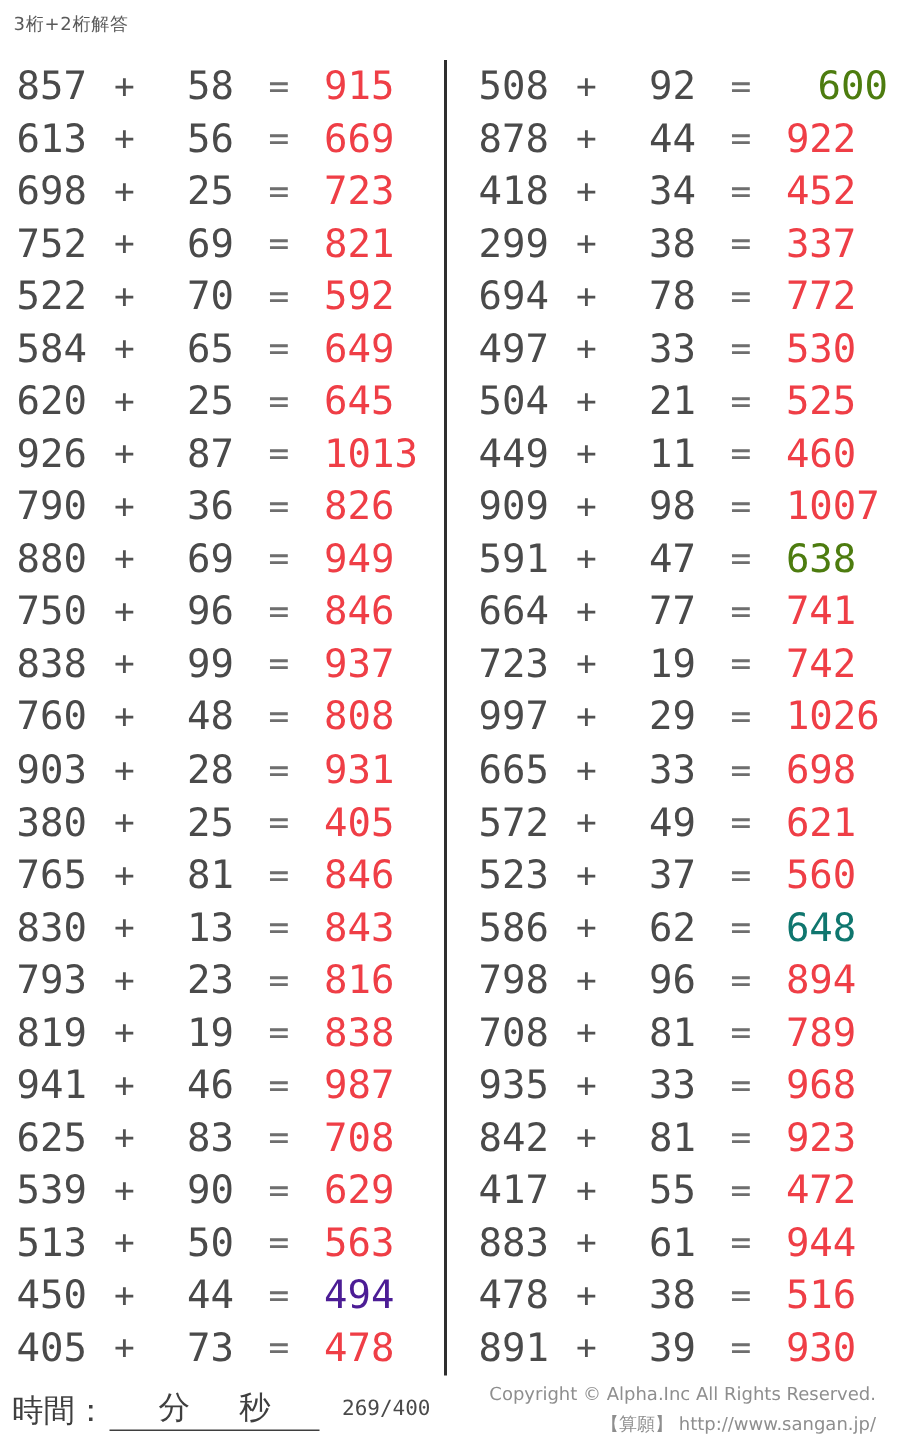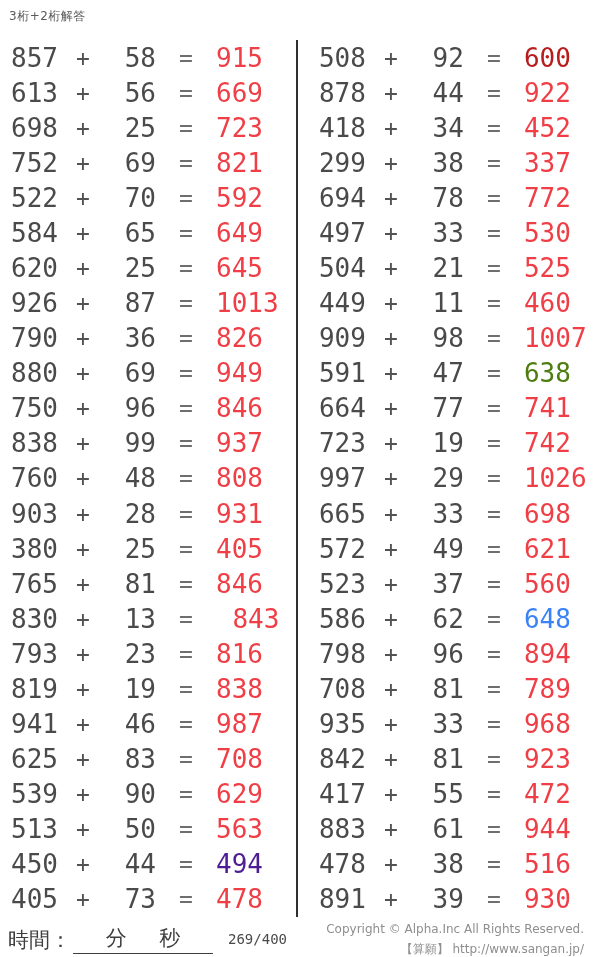--- a/index.html
+++ b/index.html
@@ -226,21 +226,21 @@
     <span class="n2">81</span>
     <span class="eq">=</span>
     <span class="ans" style="color: rgb(239, 62, 70);">846</span>
   </div>
 
   <div class="row">
     <span class="n1">830</span>
     <span class="op">+</span>
     <span class="n2">13</span>
     <span class="eq">=</span>
-    <span class="ans" style="color: rgb(239, 62, 70); text-align: center;">843</span>
+    <span class="ans" style="color: rgb(239, 62, 70);">843</span>
   </div>
 
   <div class="row">
     <span class="n1">793</span>
     <span class="op">+</span>
     <span class="n2">23</span>
     <span class="eq">=</span>
     <span class="ans" style="color: rgb(239, 62, 70);">816</span>
   </div>
 
@@ -299,21 +299,21 @@
     <span class="eq">=</span>
     <span class="ans" style="color: rgb(239, 62, 70);">478</span>
   </div>
 </div>
     <div class="col col-right" style="border-left-color: rgb(47, 47, 47);">
   <div class="row">
     <span class="n1">508</span>
     <span class="op">+</span>
     <span class="n2">92</span>
     <span class="eq">=</span>
-    <span class="ans" style="color: #b91c1c;">600</span>
+    <span class="ans" style="color: #4d7c0f; text-align: right;">600</span>
   </div>
 
   <div class="row">
     <span class="n1">878</span>
     <span class="op">+</span>
     <span class="n2">44</span>
     <span class="eq">=</span>
     <span class="ans" style="color: rgb(239, 62, 70);">922</span>
   </div>
 
@@ -427,21 +427,21 @@
     <span class="n2">37</span>
     <span class="eq">=</span>
     <span class="ans" style="color: rgb(239, 62, 70);">560</span>
   </div>
 
   <div class="row">
     <span class="n1">586</span>
     <span class="op">+</span>
     <span class="n2">62</span>
     <span class="eq">=</span>
-    <span class="ans" style="color: #3b82f6;">648</span>
+    <span class="ans" style="color: #0f766e;">648</span>
   </div>
 
   <div class="row">
     <span class="n1">798</span>
     <span class="op">+</span>
     <span class="n2">96</span>
     <span class="eq">=</span>
     <span class="ans" style="color: rgb(239, 62, 70);">894</span>
   </div>
 

